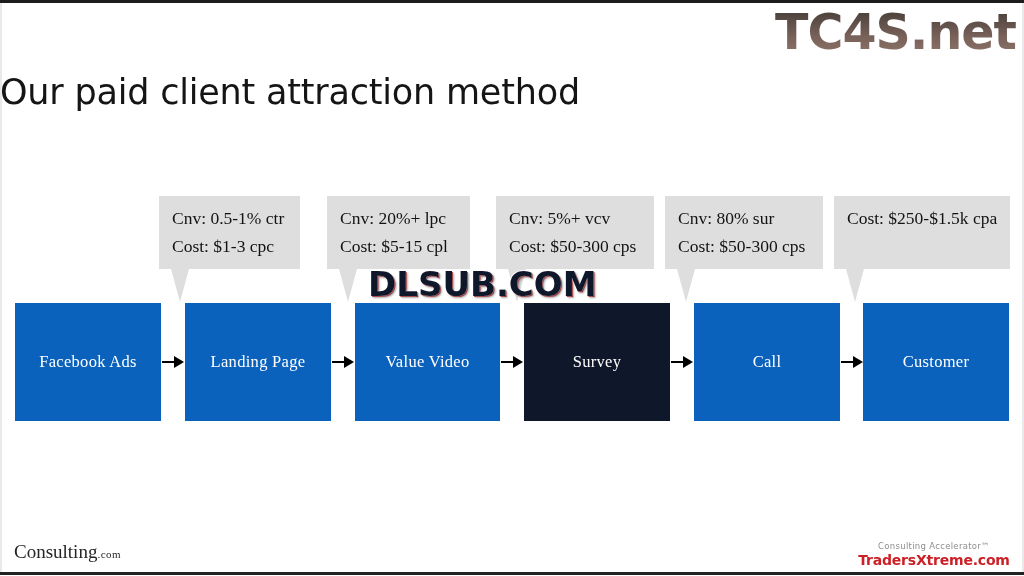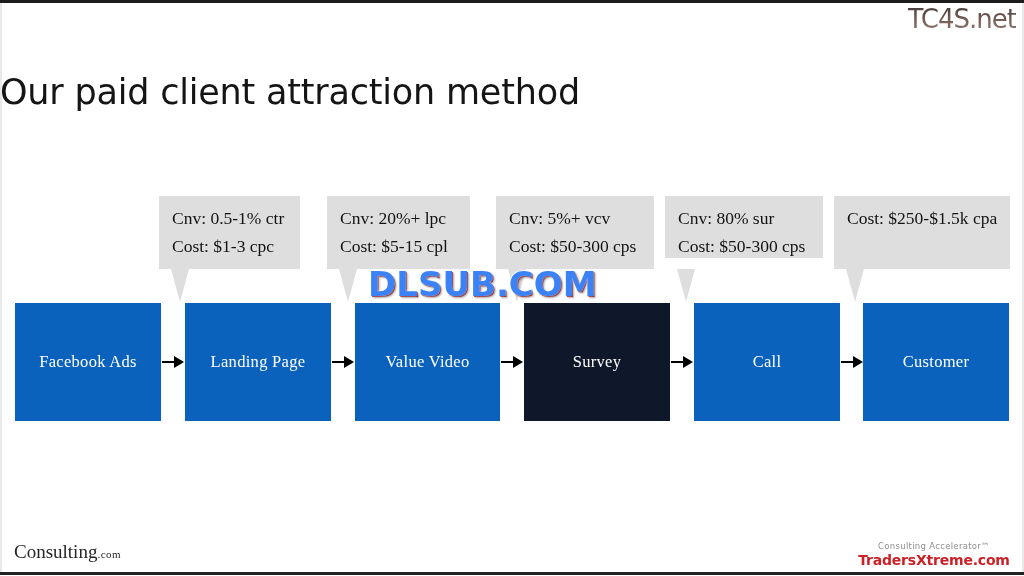--- a/index.html
+++ b/index.html
@@ -114,39 +114,39 @@
     border-left: 10px solid #000000;
     flex: 0 0 auto;
   }
 
   
   #wm-topright {
     position: absolute;
     right: 8px;
     top: 4px;
     font-family: "DejaVu Sans", sans-serif;
-    font-weight: 400;
-    font-size: 26px;
+    font-weight: 700;
+    font-size: 49px;
     letter-spacing: -1px;
     color: #4a3a34;
     background: linear-gradient(180deg, #2e2723 0%, #6b534a 55%, #8c6f63 100%);
     -webkit-background-clip: text;
     background-clip: text;
     -webkit-text-fill-color: transparent;
     opacity: 0.92;
   }
   #wm-center {
     position: absolute;
     left: 368px;
     top: 264px;
     font-family: "DejaVu Sans", sans-serif;
     font-weight: 700;
     font-size: 34px;
     letter-spacing: 0px;
-    color: #3b82f6;
+    color: #0f172a;
     -webkit-text-stroke: 1.5px #ffffff;
     paint-order: stroke fill;
     text-shadow:
       0 0 2px #ffffff,
       1px 1px 0 #8e1014,
       2px 2px 2px rgba(0,0,0,0.35);
   }
   #logo-bottomleft {
     position: absolute;
     left: 14px;
@@ -206,21 +206,21 @@
       <div class="callout" style="left: 327px; top: 196px; width: 143px; height: 73px;">
         <div class="line cnv">Cnv:  20%+ lpc</div>
         <div class="line cost">Cost:  $5-15 cpl</div>
       </div>
       <div class="callout-tail" style="left: 339px; top: 269px;"></div>
       <div class="callout" style="left: 496px; top: 196px; width: 158px; height: 73px;">
         <div class="line cnv">Cnv:  5%+ vcv</div>
         <div class="line cost">Cost:  $50-300 cps</div>
       </div>
       <div class="callout-tail" style="left: 508px; top: 269px;"></div>
-      <div class="callout" style="left: 665px; top: 196px; width: 158px; height: 62px;">
+      <div class="callout" style="left: 665px; top: 196px; width: 158px; height: 73px;">
         <div class="line cnv">Cnv:  80% sur</div>
         <div class="line cost">Cost:  $50-300 cps</div>
       </div>
       <div class="callout-tail" style="left: 677px; top: 269px;"></div>
       <div class="callout" style="left: 834px; top: 196px; width: 176px; height: 73px;">
         <div class="line cost">Cost:  $250-$1.5k cpa</div>
       </div>
       <div class="callout-tail" style="left: 846px; top: 269px;"></div>
     </div>
   <div id="flow-layer">

